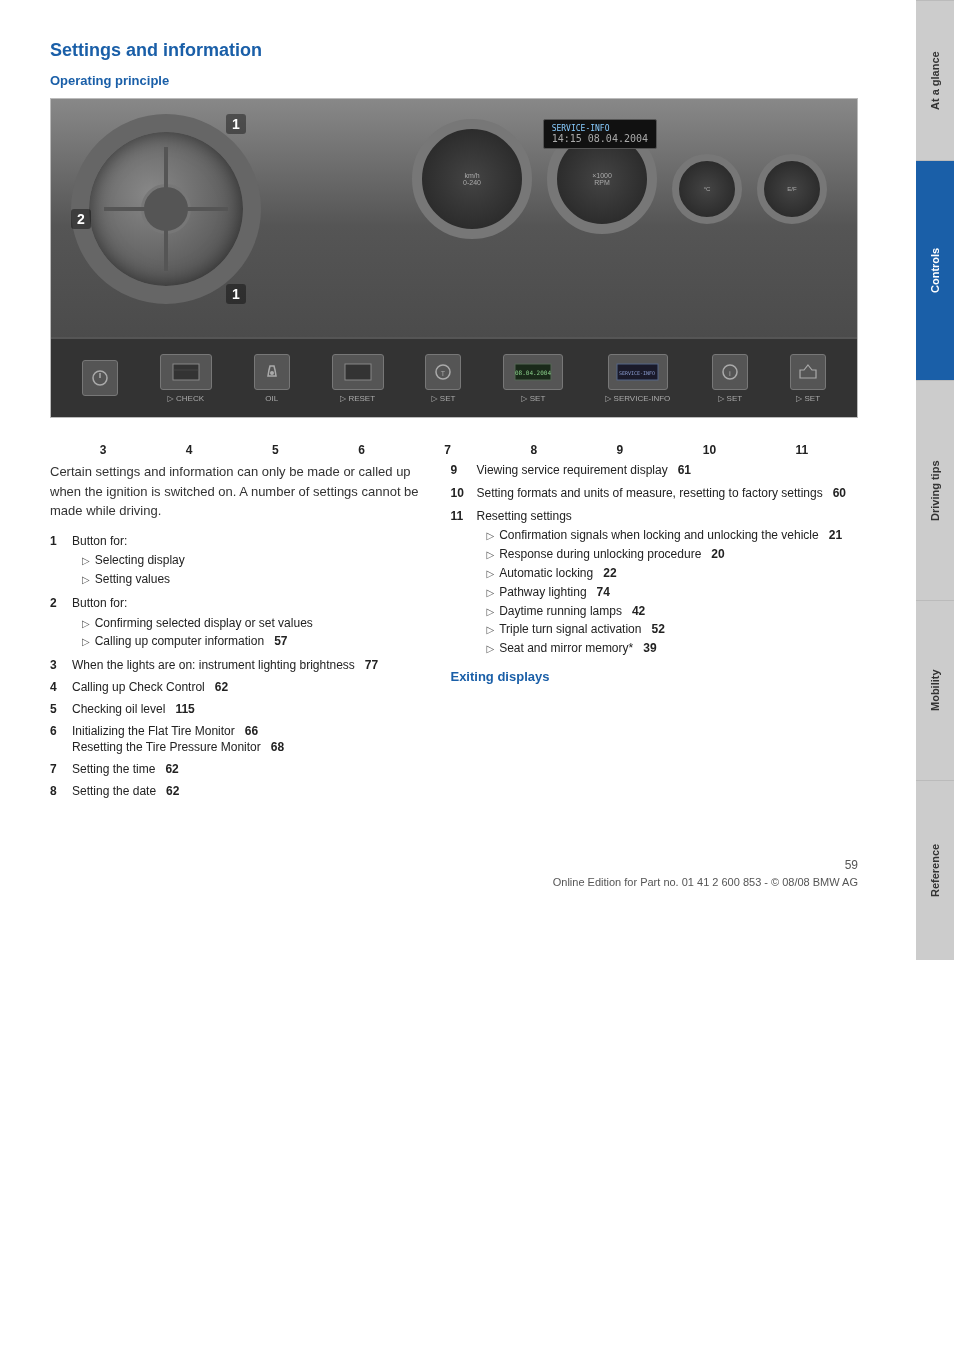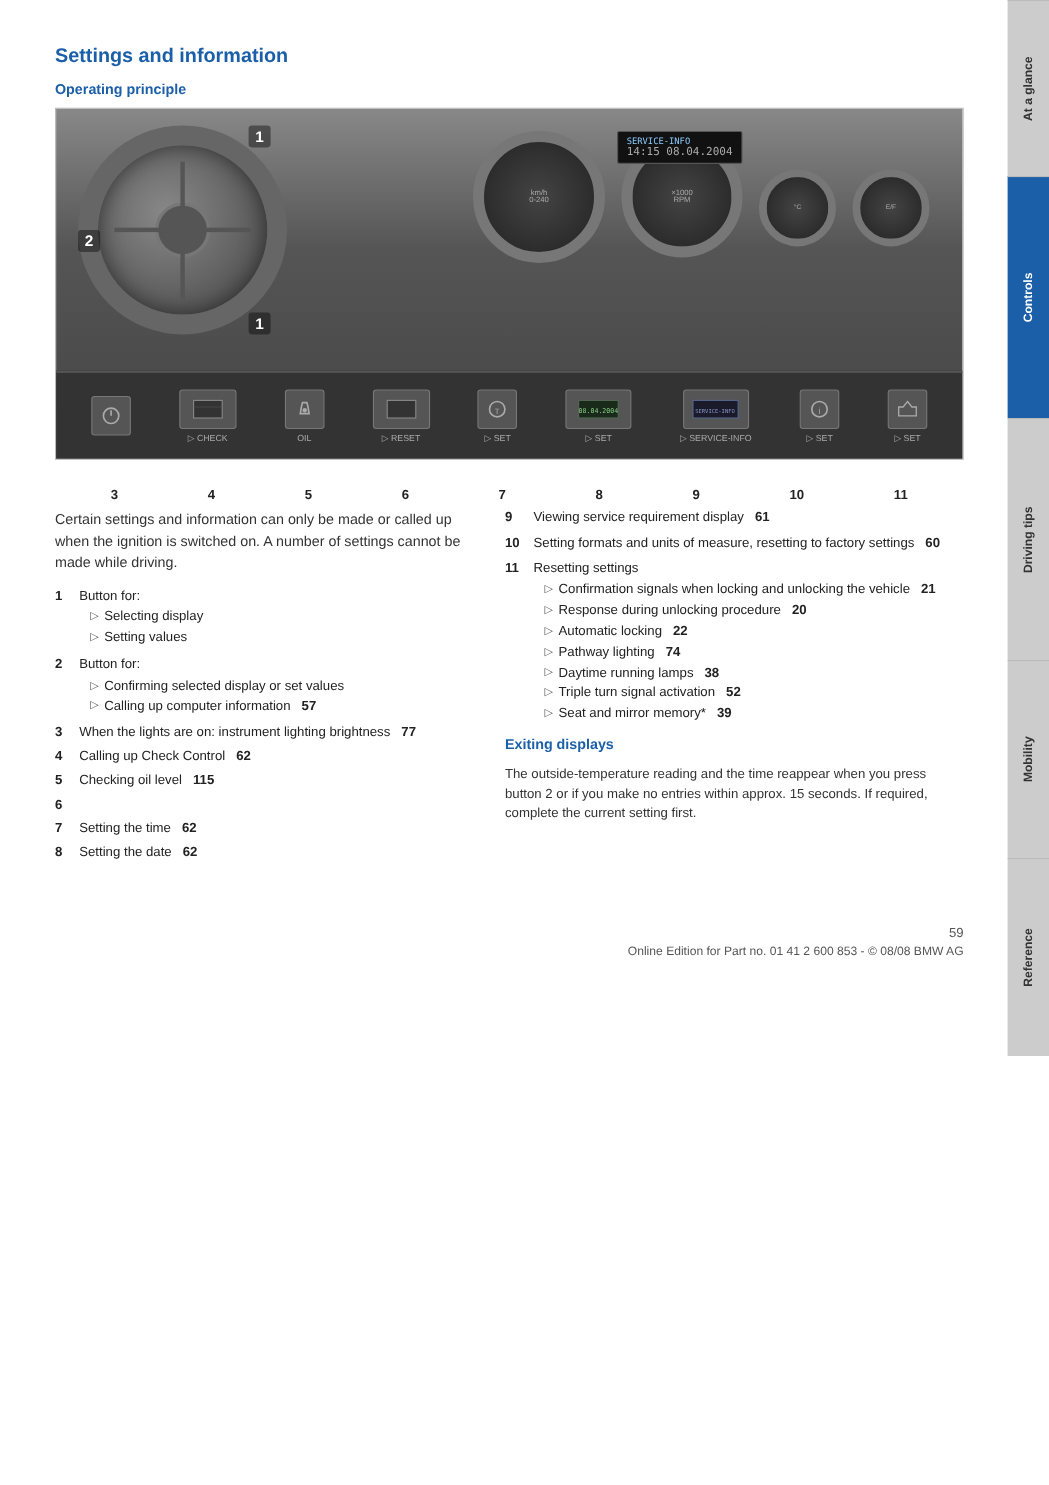--- a/index.html
+++ b/index.html
@@ -42,21 +42,21 @@
       color: #fff;
     }
     .side-tab-at-glance { height: 160px; }
     .side-tab-controls { height: 220px; background: #1a5fa8; color: #fff; }
     .side-tab-driving { height: 220px; }
     .side-tab-mobility { height: 180px; }
     .side-tab-reference { height: 180px; }
 
     
     .main-content {
-      margin-right: 38px;
+      margin-right: 56px;
       padding: 40px 40px 40px 50px;
     }
 
     
     .section-title {
       font-size: 18px;
       font-weight: bold;
       color: #1a5fa8;
       margin-bottom: 12px;
     }
@@ -481,20 +481,24 @@
           <span>Calling up Check Control &nbsp; <span class="bold-num">62</span></span>
         </li>
 
         <li>
           <span class="num-label">5</span>
           <span>Checking oil level &nbsp; <span class="bold-num">115</span></span>
         </li>
 
         <li>
           <span class="num-label">6</span>
+          <div>
+            <div>Initializing the Flat Tire Monitor &nbsp; <span class="bold-num">66</span></div>
+            <div>Resetting the Tire Pressure Monitor &nbsp; <span class="bold-num">68</span></div>
+          </div>
         </li>
 
         <li>
           <span class="num-label">7</span>
           <span>Setting the time &nbsp; <span class="bold-num">62</span></span>
         </li>
 
         <li>
           <span class="num-label">8</span>
           <span>Setting the date &nbsp; <span class="bold-num">62</span></span>
@@ -532,39 +536,38 @@
               <li>
                 <span class="arrow-icon">▷</span>
                 <span>Automatic locking &nbsp; <span class="bold-num">22</span></span>
               </li>
               <li>
                 <span class="arrow-icon">▷</span>
                 <span>Pathway lighting &nbsp; <span class="bold-num">74</span></span>
               </li>
               <li>
                 <span class="arrow-icon">▷</span>
-                <span>Daytime running lamps &nbsp; <span class="bold-num">38</span></span>
+                <span>Daytime running lamps &nbsp; <span class="bold-num">42</span></span>
               </li>
               <li>
                 <span class="arrow-icon">▷</span>
                 <span>Triple turn signal activation &nbsp; <span class="bold-num">52</span></span>
               </li>
               <li>
                 <span class="arrow-icon">▷</span>
                 <span>Seat and mirror memory* &nbsp; <span class="bold-num">39</span></span>
               </li>
             </ul>
           </div>
         </li>
 
       </ul>
 
       <div class="exiting-section">
         <h2 class="subsection-title">Exiting displays</h2>
-        <p class="exiting-text">The outside-temperature reading and the time reappear when you press button 2 or if you make no entries within approx. 15 seconds. If required, complete the current setting first.</p>
       </div>
     </div>
   </div>
 
   <div class="footer">
     <div class="page-number">59</div>
     <div>Online Edition for Part no. 01 41 2 600 853 - © 08/08 BMW AG</div>
   </div>
 
 </div>

